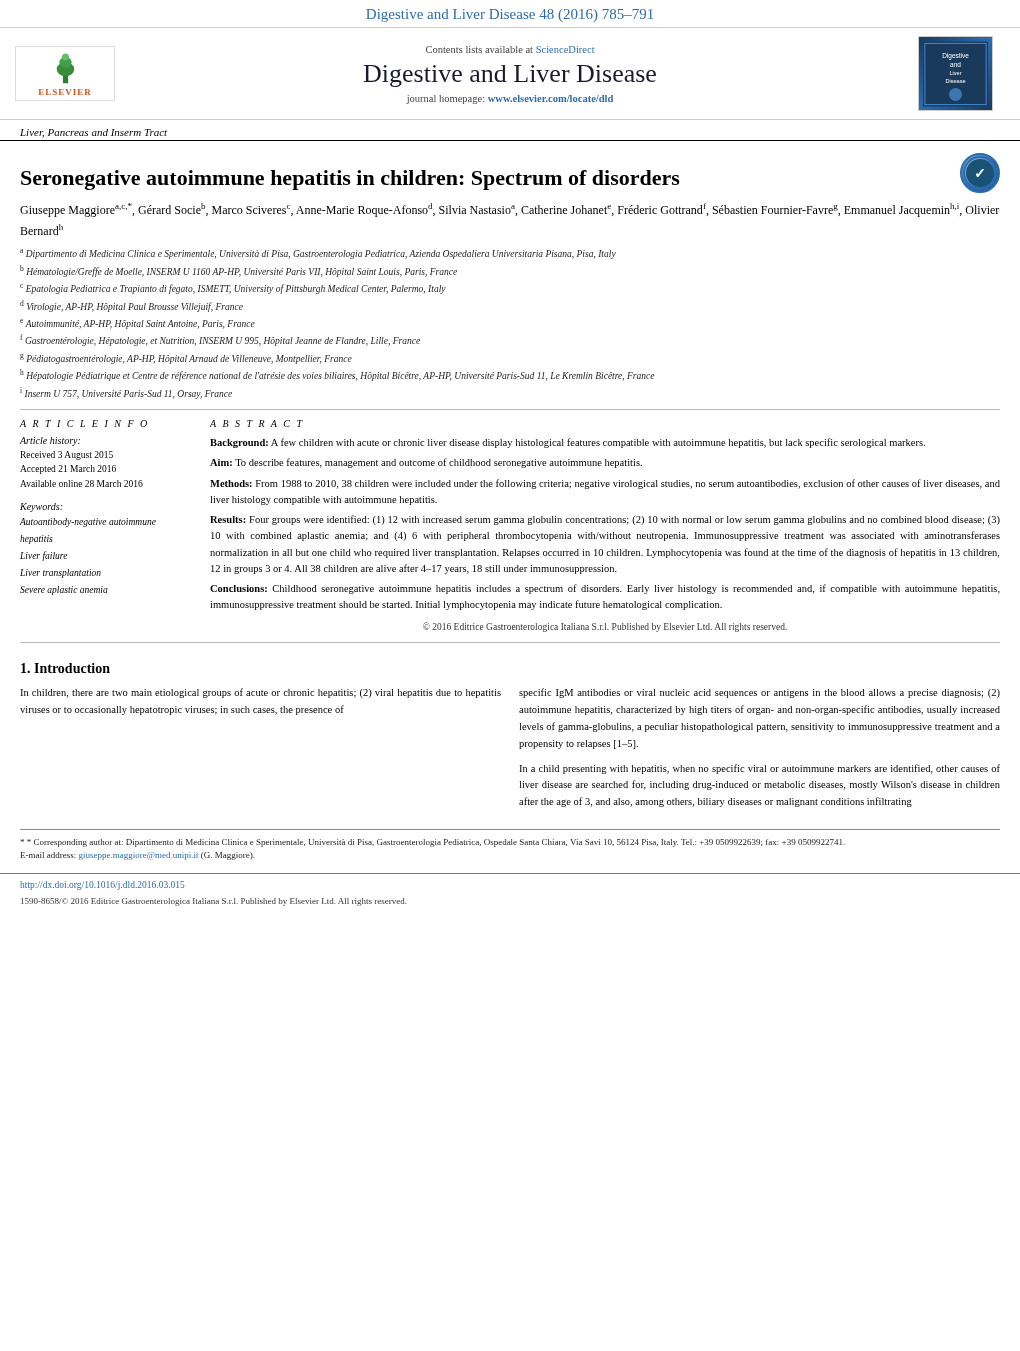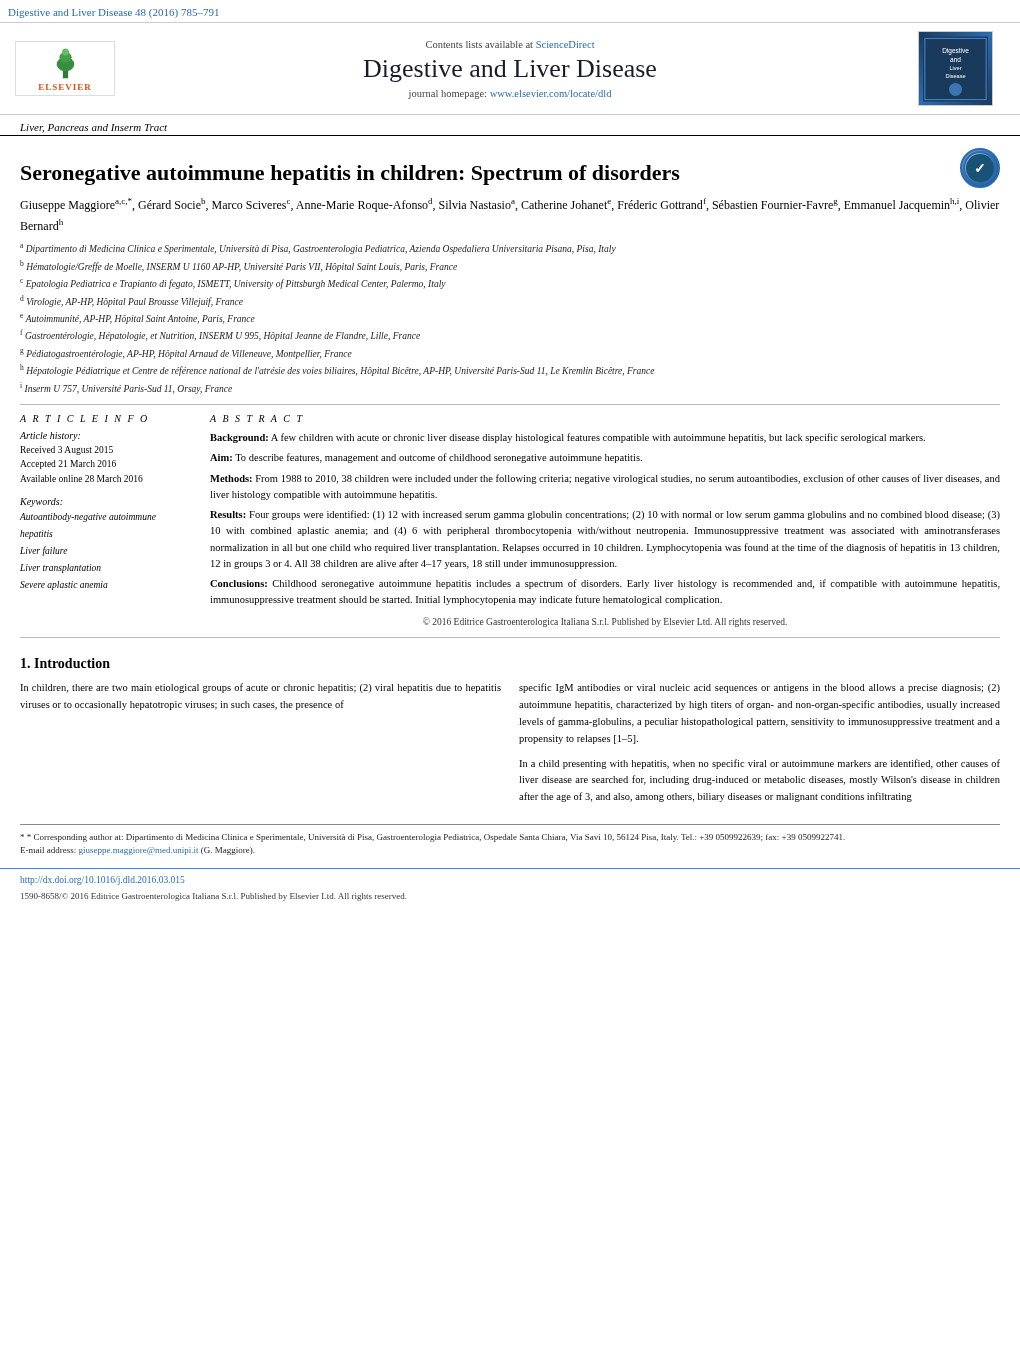--- a/index.html
+++ b/index.html
@@ -6,22 +6,23 @@
     body {
       width: 1020px;
       min-height: 1351px;
       background: #fff;
       font-family: 'Times New Roman', Times, serif;
       font-size: 12px;
       color: #000;
     }
 
     .top-bar {
-      padding: 6px 8px 4px;
-      font-size: 11px;
+      text-align: center;
+      padding: 6px 0 4px;
+      font-size: 15px;
       color: #2b6cb0;
     }
 
     .header-section {
       display: flex;
       align-items: center;
       justify-content: space-between;
       padding: 8px 20px 8px 20px;
       border-top: 1px solid #ccc;
       border-bottom: 1px solid #ccc;
@@ -341,21 +342,21 @@
     </div>
   </div>
   <div class="header-center">
     <div class="contents-line">
       <span>Contents lists available at</span>
       <a href="#" style="color:#2b6cb0;">ScienceDirect</a>
     </div>
     <div class="journal-title">Digestive and Liver Disease</div>
     <div class="journal-homepage">
       <span>journal homepage:</span>
-      <a href="#" style="color:#2b6cb0;">www.elsevier.com/locate/dld</a>
+      <a href="#" style="color:#2b6cb0;font-weight:bold;">www.elsevier.com/locate/dld</a>
     </div>
   </div>
   <div class="header-logo-right">
     <div class="journal-icon">
       <svg width="70" height="70" viewBox="0 0 70 70" xmlns="http://www.w3.org/2000/svg">
         <rect width="70" height="70" fill="#1a3a5c"></rect>
         <rect x="2" y="2" width="66" height="66" fill="none" stroke="#4a90d9" stroke-width="1"></rect>
         <text x="35" y="18" text-anchor="middle" fill="#fff" font-size="7" font-family="Arial">Digestive</text>
         <text x="35" y="27" text-anchor="middle" fill="#fff" font-size="7" font-family="Arial">and</text>
         <text x="35" y="36" text-anchor="middle" fill="#fff" font-size="6" font-family="Arial">Liver</text>

